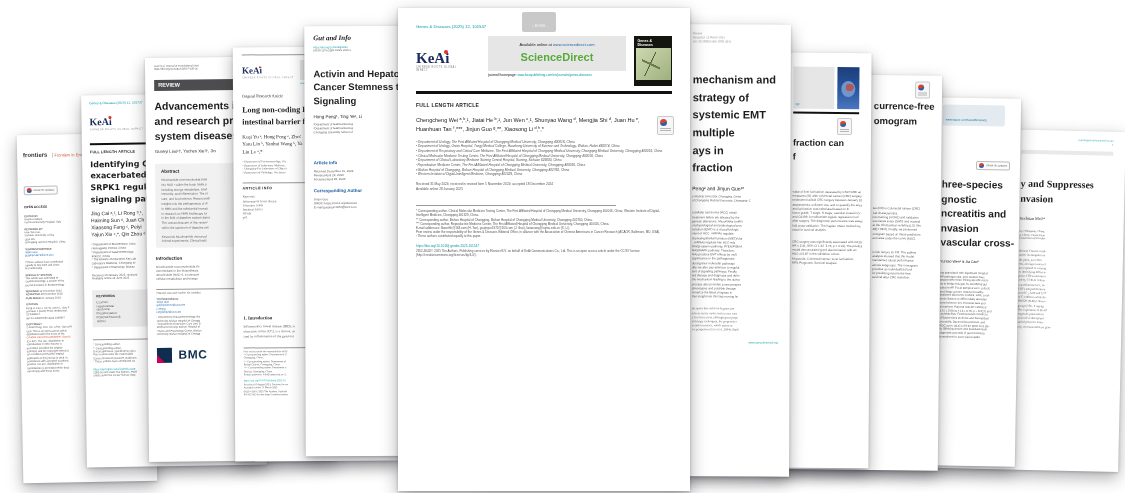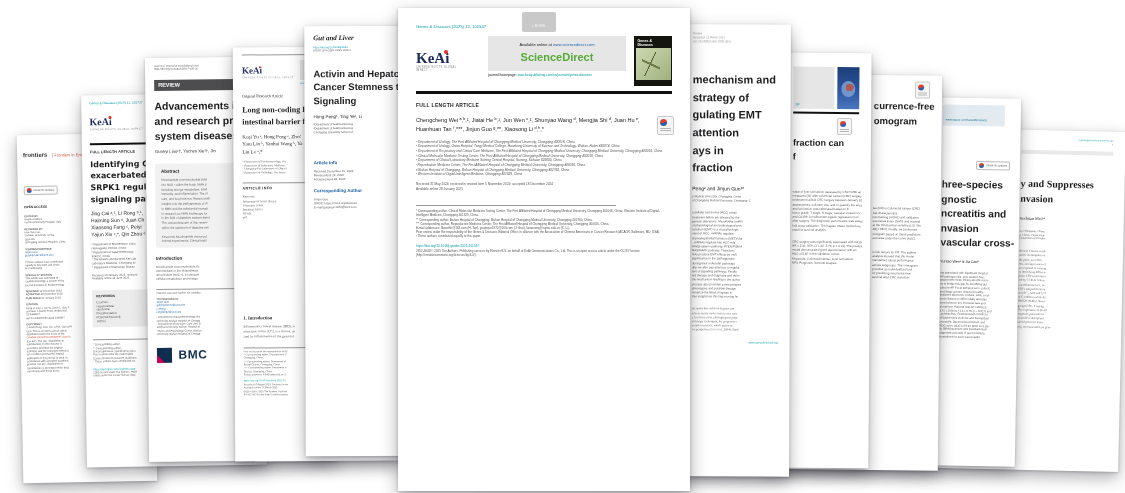--- a/index.html
+++ b/index.html
@@ -333,21 +333,21 @@
     <div class="f26 teal" style="margin-top:3px;" data-bind="papers.lncrna.doi">https://doi.org/10.1016/j.bbadis.2025.16</div>
     <div class="f26 gray" data-bind-lines="papers.lncrna.dates">
         <div>Received 10 August 2024; Received in rev</div>
         <div>Available online 14 March 2025</div>
         <div>0925-4439/© 2025 The Authors. Publishi</div>
         <div>BY-NC-ND license (http://creativecommo</div>
       </div>
   </div>
 
   <div class="paper" id="p-gutliver" style="left:305px;top:26px;width:127px;height:430px;z-index:6;transform:rotate(-0.2deg);padding:8px 9px;box-sizing:border-box;">
-    <div class="f7 b serif i" data-bind="papers.gutliver.masthead">Gut and Liver</div>
+    <div class="f7 b serif i" data-bind="papers.gutliver.masthead">Gut and Info</div>
     <div class="f26 teal" style="margin-top:2px;" data-bind="papers.gutliver.doi">https://doi.org/10.5009/gnl230</div>
     <div class="f26 gray" data-bind="papers.gutliver.issn">pISSN 1976-2283  eISSN 2005-1</div>
     <div class="b ink" style="margin-top:14px;font-size:9.5px;line-height:1.45;" data-bind-lines="papers.gutliver.title">
         <div>Activin and Hepatoc</div>
         <div>Cancer Stemness th</div>
         <div>Signaling</div>
       </div>
     <div class="f45" style="margin-top:6px;" data-bind="papers.gutliver.authors">Hong Peng¹, Ting Ye¹, Li</div>
     <div class="f28 gray" style="margin-top:3px;" data-bind-lines="papers.gutliver.affiliations">
         <div>¹Department of Gastroenterolog</div>
@@ -433,22 +433,22 @@
   <div class="paper" id="p-emt" style="left:480px;top:24px;width:310px;height:452px;z-index:6;transform:rotate(0.25deg);">
     <div style="margin-left:212px;width:86px;padding-top:8px;">
       <div class="f28 lgray" data-bind-lines="papers.emt.meta">
           <div>Review</div>
           <div>Accepted: 22 March 2024</div>
           <div>doi: 10.20892/j.issn.2095-3941</div>
         </div>
       <div class="b ink" style="margin-top:28px;font-size:11px;line-height:1.6;" data-bind-lines="papers.emt.title">
           <div>mechanism and</div>
           <div>strategy of</div>
-          <div>gulating EMT</div>
-          <div>attention</div>
+          <div>systemic EMT</div>
+          <div>multiple</div>
           <div>ays in</div>
           <div>fraction</div>
         </div>
       <div class="f5" style="margin-top:8px;" data-bind="papers.emt.authors">Peng² and Jinjun Guo³*</div>
       <div class="f28 i gray" style="margin-top:3px;" data-bind-lines="papers.emt.affiliations">
           <div>y Medical University, Chongqing, China</div>
           <div>of Chongqing Medical University, Chongqing, C</div>
         </div>
       <div class="f3 gray" style="margin-top:8px;" data-bind-lines="papers.emt.abstract">
           <div>tocellular carcinoma (HCC) initiati</div>

